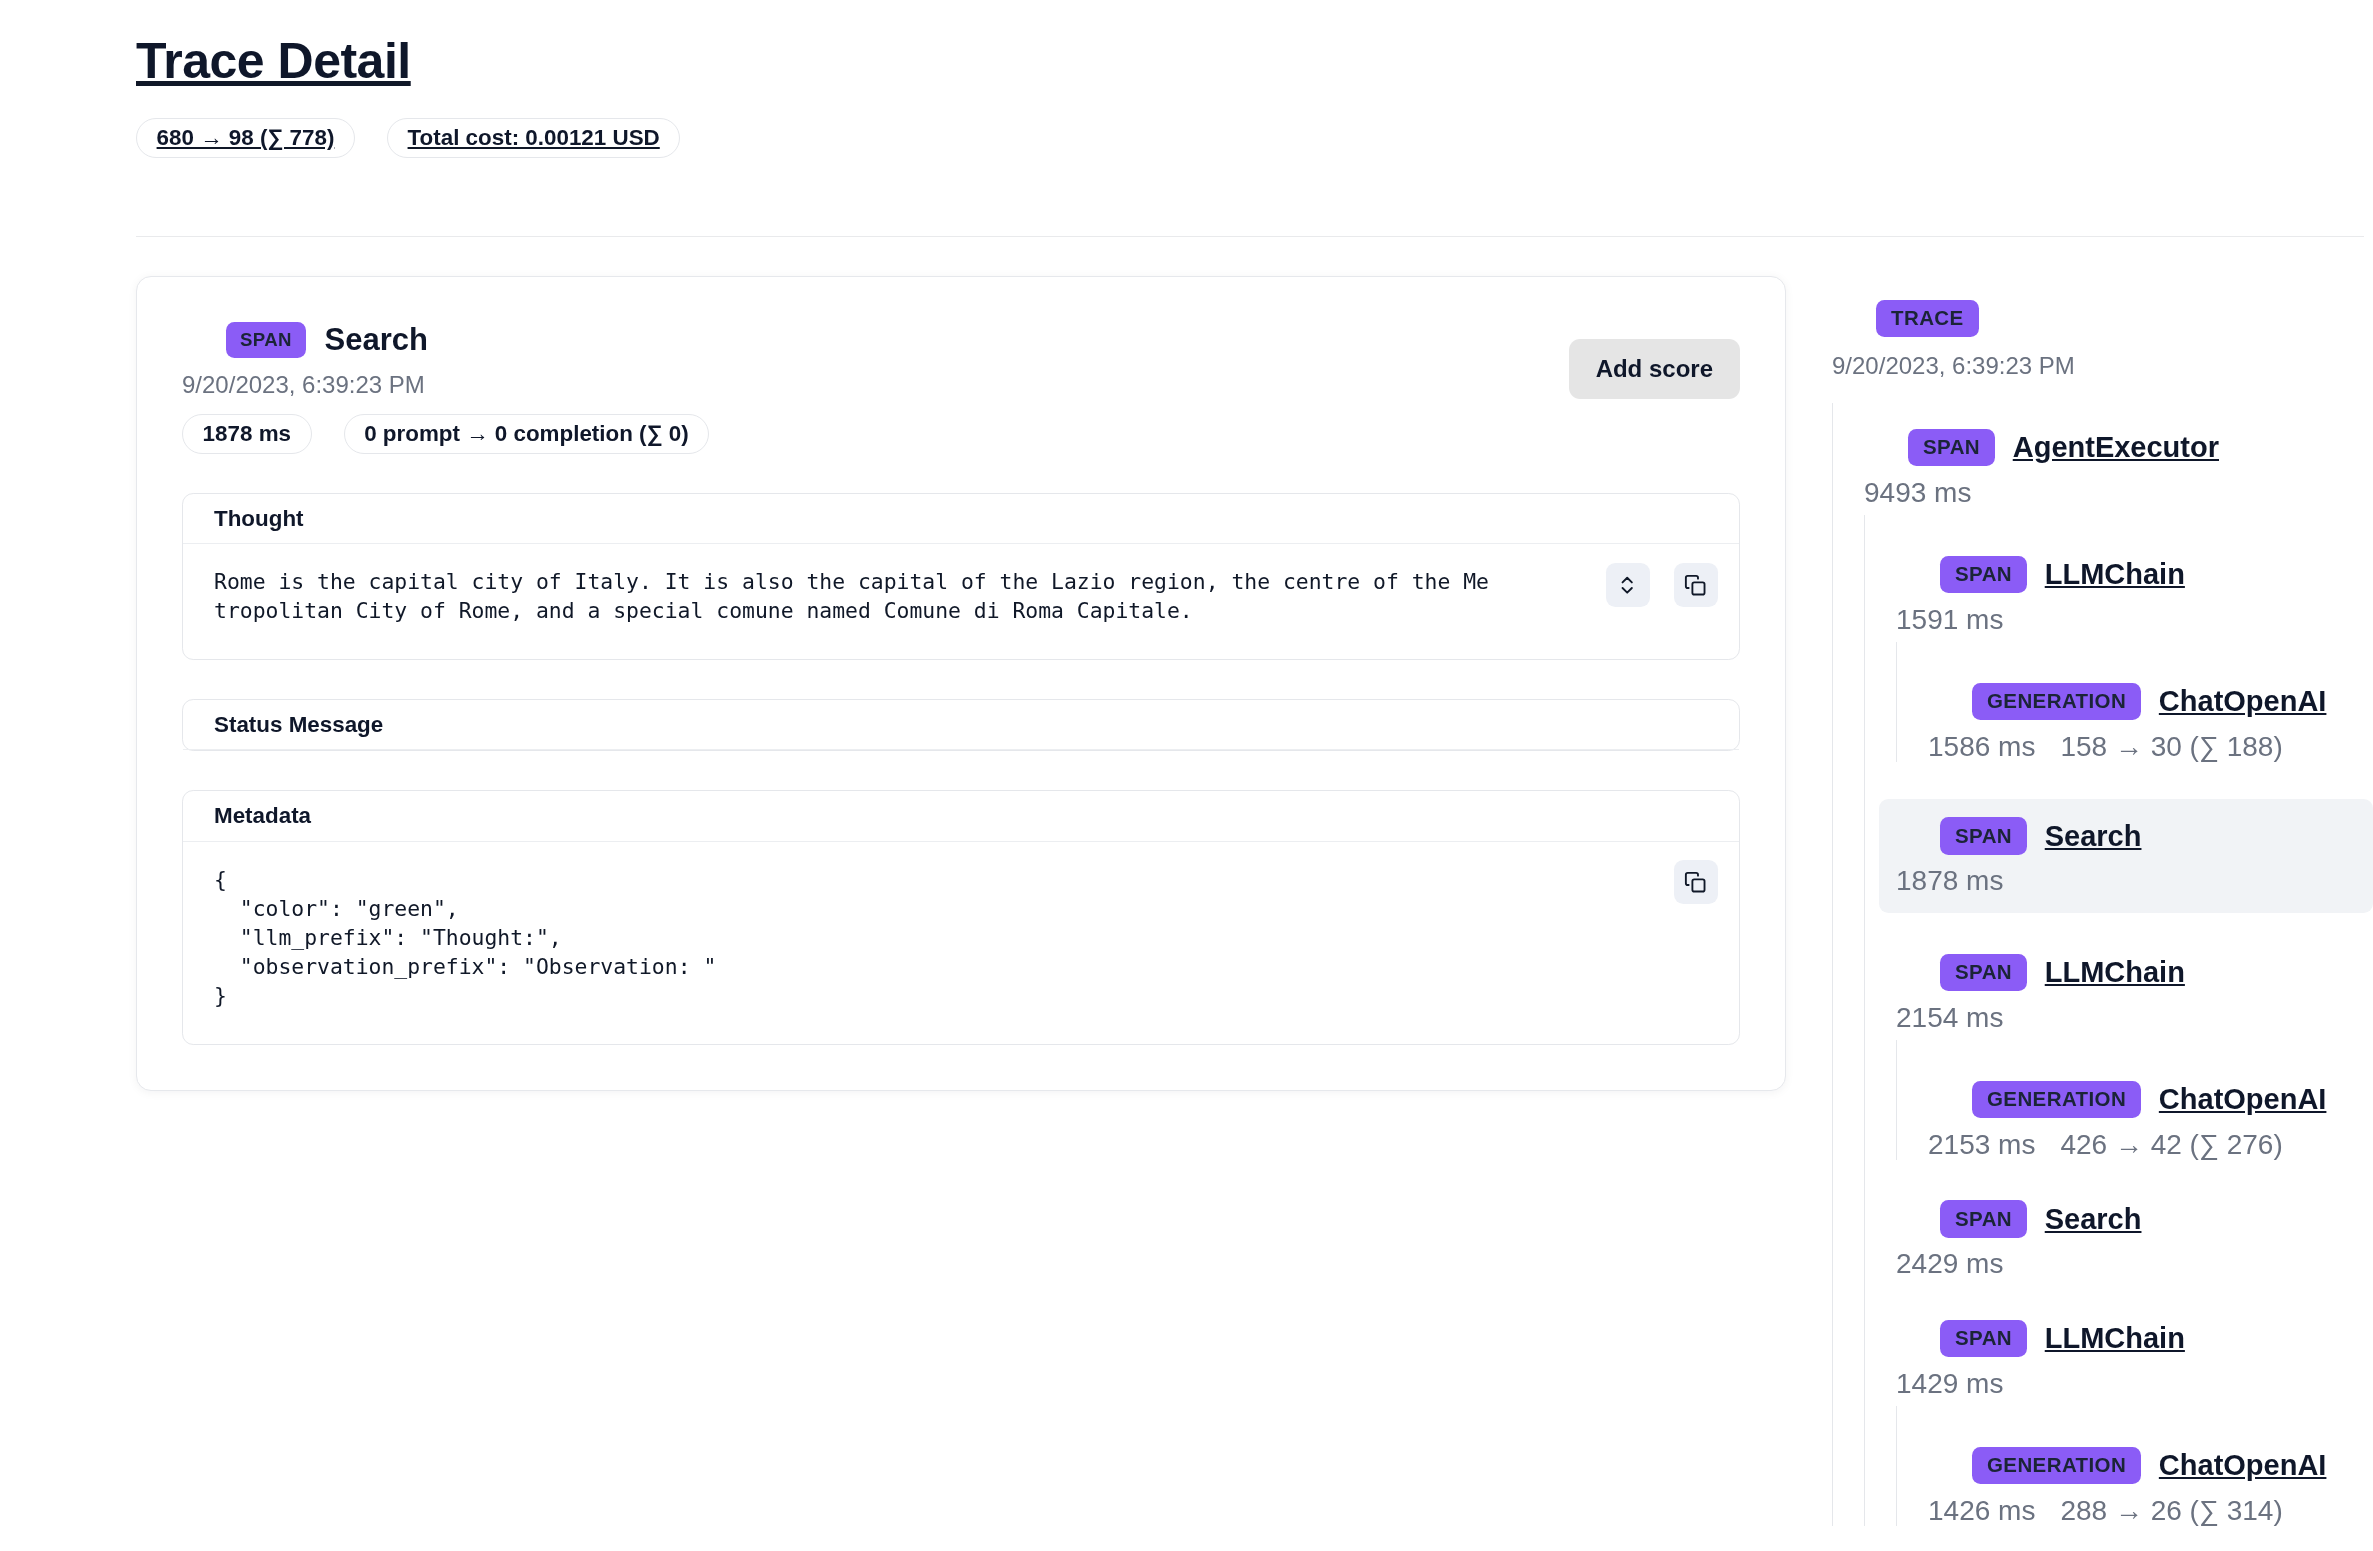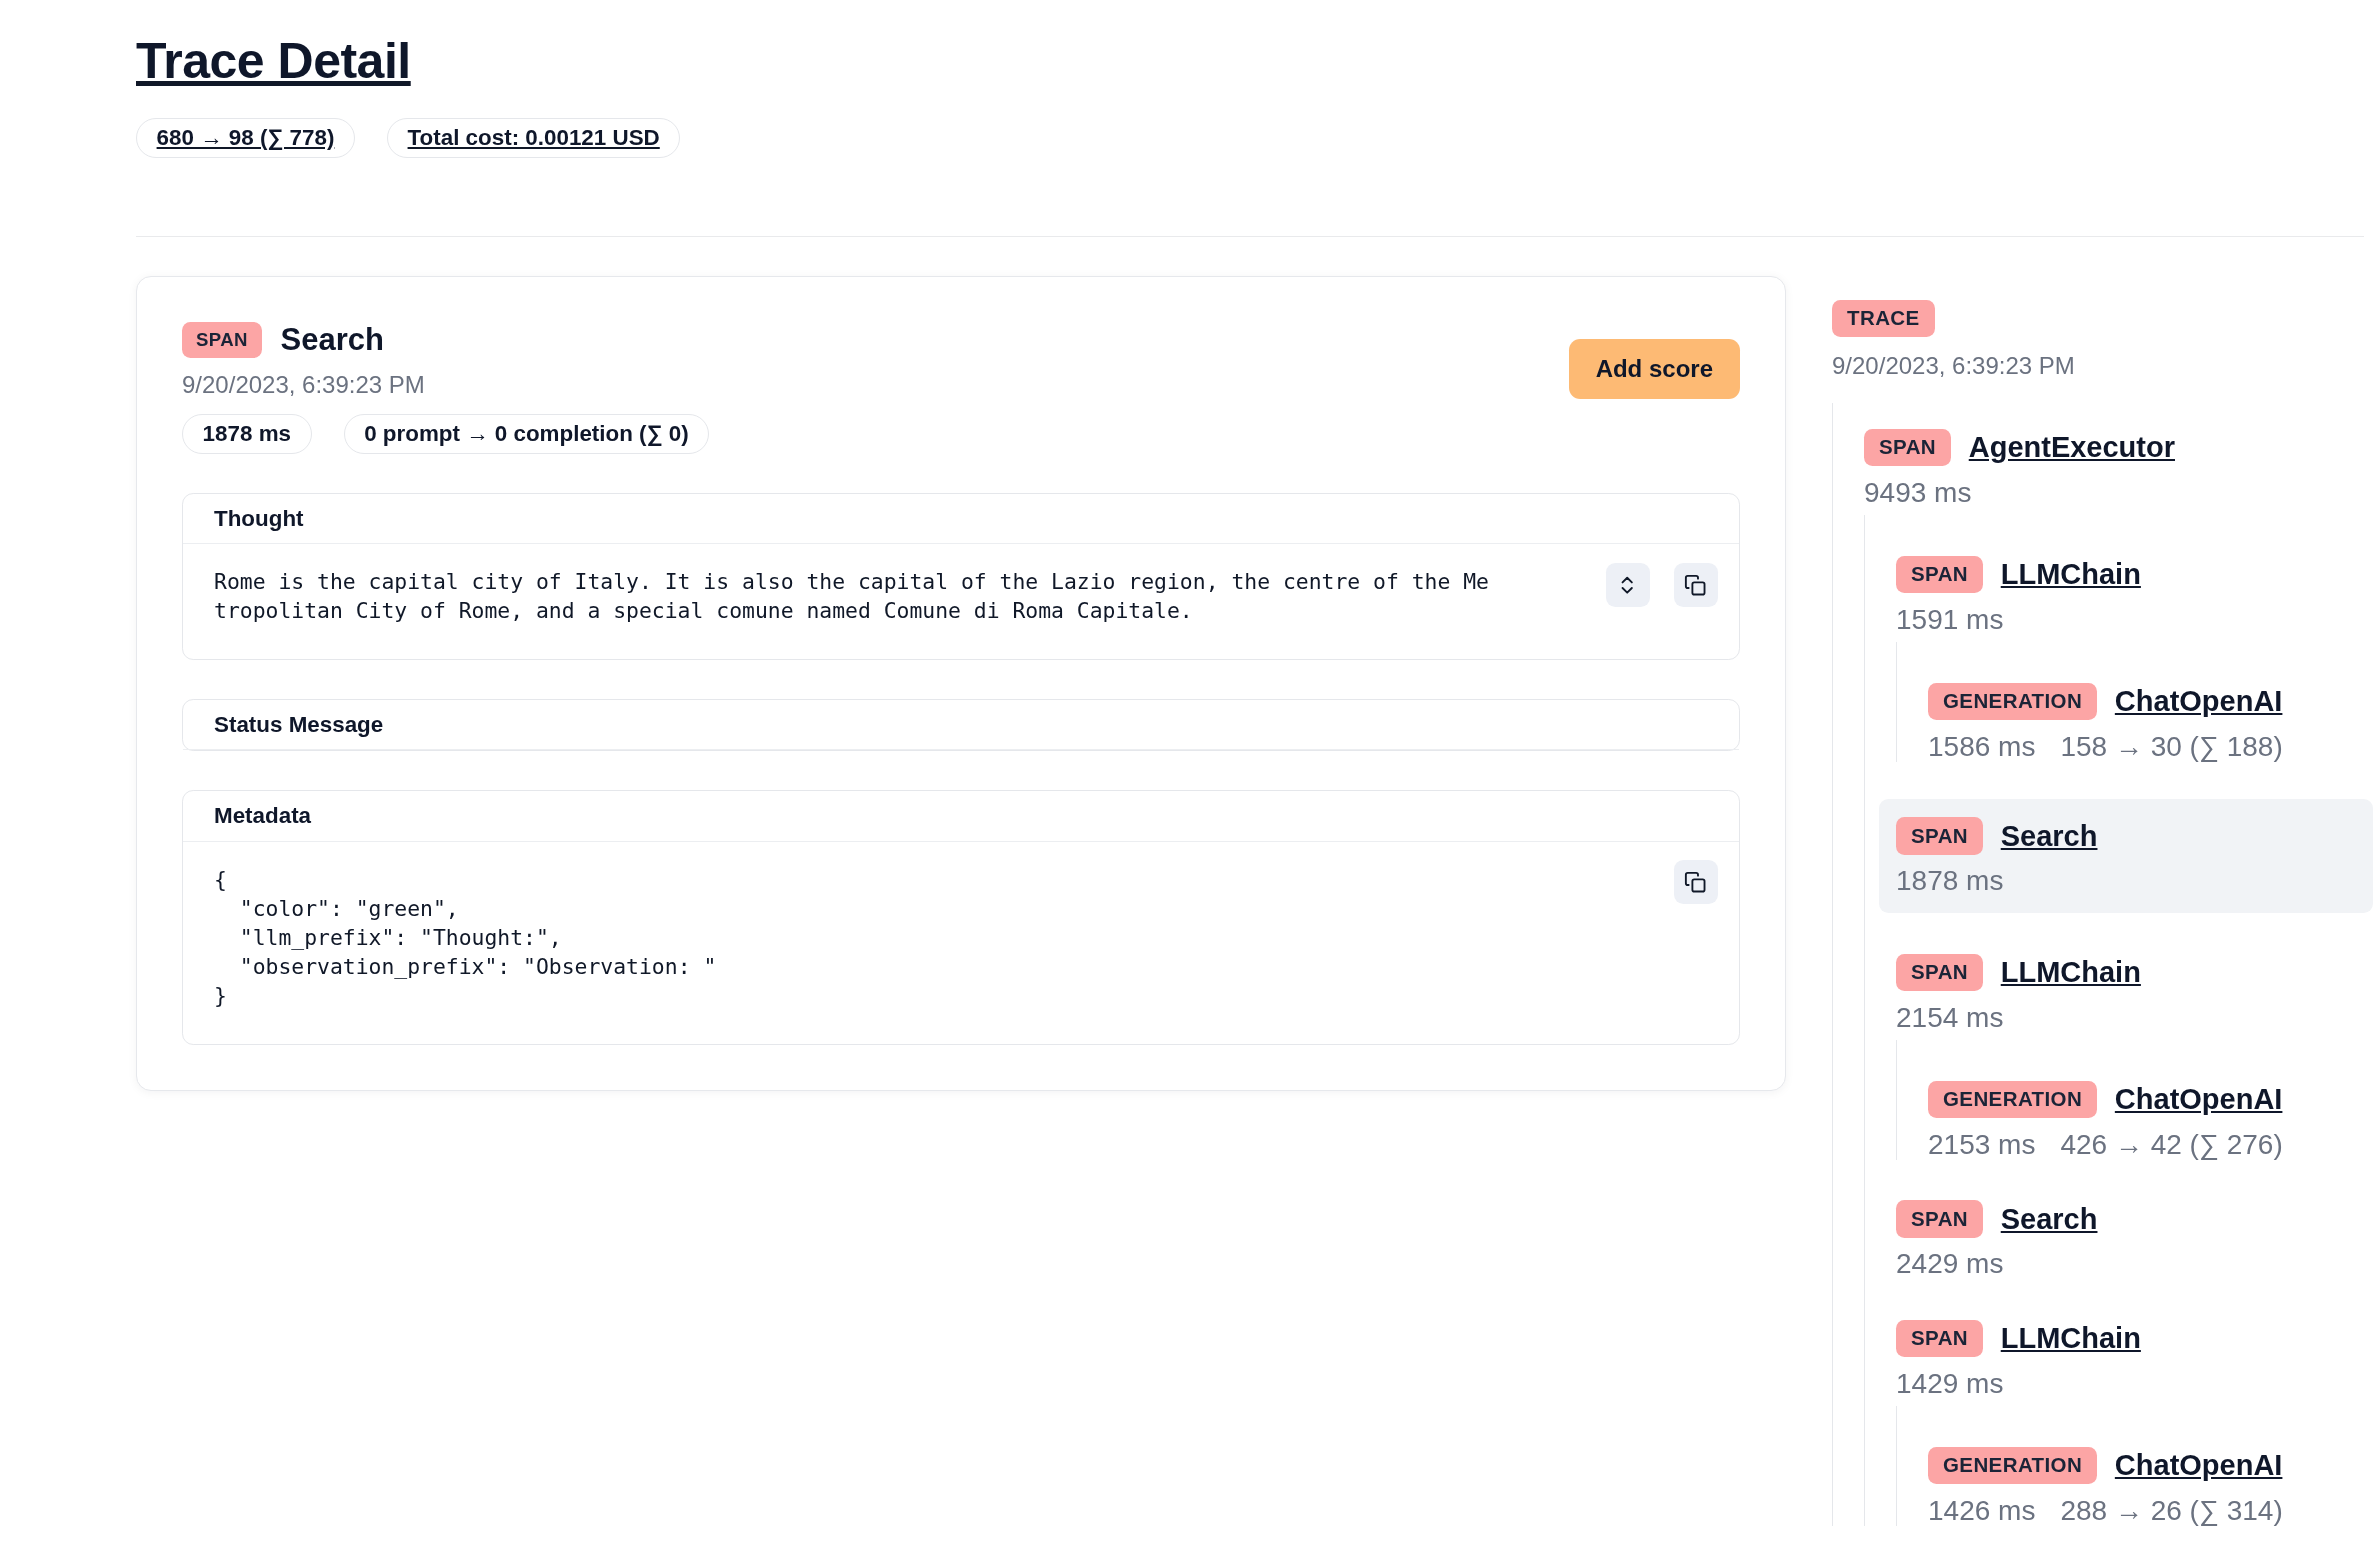--- a/index.html
+++ b/index.html
@@ -14,27 +14,27 @@
   .pill { display:inline-flex; align-items:center; height:40px; padding:0 19.6px;
     border:1.9px solid #e5e7eb; border-radius:931px; font-size:22.4px; font-weight:700; color:#0f172a; white-space:nowrap; }
   #top-divider { position:absolute; left:136px; right:9.3px; top:236px; border-top:1.9px solid #e9eaec; }
 
   
   .card { position:absolute; left:136px; top:276px; width:1650px;
     border:1.9px solid #e6e8ec; border-radius:15px; background:#fff;
     box-shadow:0 1.9px 9.3px rgba(15,23,42,.05); padding:45px; }
   .card-header { display:flex; justify-content:space-between; align-items:flex-start; }
   .title-row { display:flex; align-items:center; gap:18.6px; }
-  .badge { display:inline-flex; align-items:center; background:#fca5a5; border-radius:8.4px;
-    padding:8.4px 14px; font-size:18.6px; font-weight:700; color:#1b2437; letter-spacing:0.4px; line-height:1; white-space:nowrap; }
+  .badge { display:inline-flex; align-items:center; background:#8b5cf6; border-radius:8.4px;
+    padding:8.4px 14px; font-size:18.6px; font-weight:700; color:#1b2437; letter-spacing:0.4px; line-height:1; white-space:nowrap;margin-left:44px; }
   .obs-title { font-size:31px; font-weight:700; color:#0f172a; }
   .timestamp { font-size:24px; color:#6b7280; }
   .card .timestamp { margin-top:13px; }
   .card .pill-row { margin-top:15px; }
-  .btn { margin-top:17px; background:#fdba74; border:none; border-radius:11.2px; cursor:pointer;
+  .btn { margin-top:17px; background:#e5e5e5; border:none; border-radius:11.2px; cursor:pointer;
     padding:16px 27px; font-family:inherit; font-size:24px; font-weight:700; color:#0f172a; }
 
   
   .sectionbox { margin-top:39px; border:1.9px solid #e5e7eb; border-radius:11.2px; }
   .sectionbox:first-of-type { margin-top:45px; }
   .section-header { padding:12px 31px 11.2px; font-size:22.4px; font-weight:700; color:#0f172a;
     border-bottom:1.9px solid #eceef1; }
   .section-body { position:relative; padding:23px 31px 34px; }
   pre.mono { font-family:"DejaVu Sans Mono","Liberation Mono",monospace; font-size:21.4px;
     line-height:29px; color:#101828; white-space:pre-wrap; word-break:break-all; max-width:1285px; }

